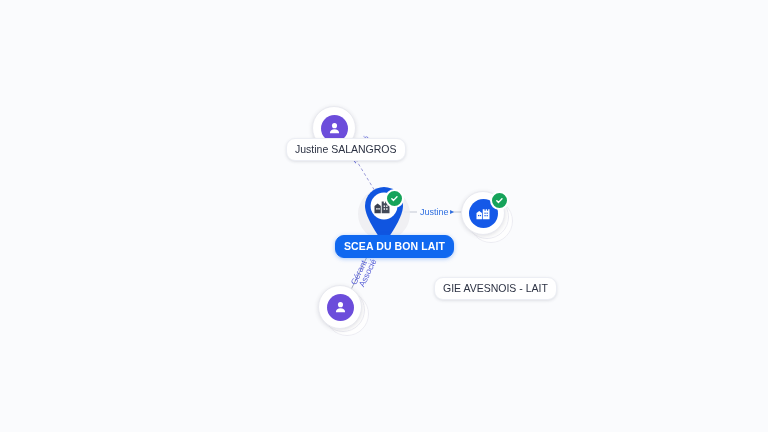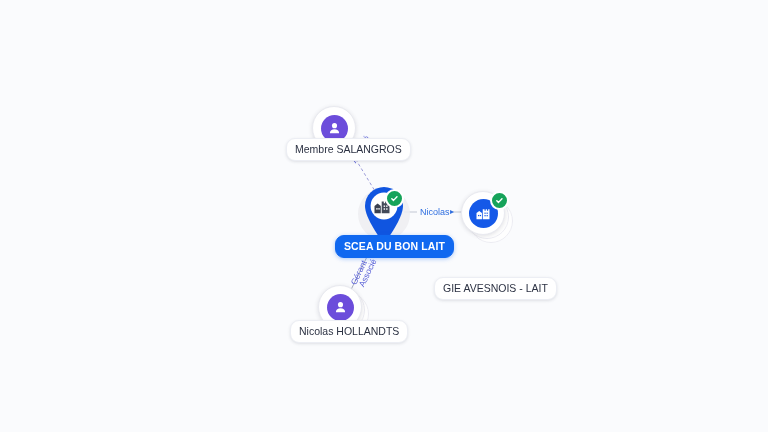--- a/index.html
+++ b/index.html
@@ -107,37 +107,37 @@
     <path d="M347 145 L 378 196" stroke="#9a9ad9" stroke-width="1" fill="none" stroke-dasharray="3 2.5"></path>
 
     <path d="M404 212 L 417 212" stroke="#c2c7d3" stroke-width="1" fill="none"></path>
     <path d="M452 212 L 463 212" stroke="#c2c7d3" stroke-width="1" fill="none"></path>
 
     <path d="M348 296 L 378 234" stroke="#a6acbc" stroke-width="1" fill="none"></path>
   </svg>
 
   <div class="edge-label" style="left:357px;top:160px;transform:rotate(-61deg) translate(0,-50%);">Associé</div>
 
-  <div class="edge-label flat" style="left:418px;top:208px;">Nicolas</div>
+  <div class="edge-label flat" style="left:418px;top:208px;">Justine</div>
   <div class="arrow-mark" style="left:450px;top:208px;">▸</div>
 
   <div class="edge-label" style="left:357px;top:282px;transform:rotate(-64deg) translate(0,-50%);">Gérant</div>
   <div class="edge-label" style="left:365px;top:284px;transform:rotate(-64deg) translate(0,-50%);">Associé</div>
 
   <div class="node" style="left:312px;top:106px;">
     <div class="person-node">
       <div class="avatar">
         <svg width="17" height="17" viewBox="0 0 24 24" fill="#ffffff">
           <circle cx="12" cy="8" r="3.6"></circle>
           <path d="M12 13.2c-3.6 0-6.4 2.1-6.4 4.3v1.1h12.8v-1.1c0-2.2-2.8-4.3-6.4-4.3z"></path>
         </svg>
       </div>
     </div>
   </div>
-  <div class="label" style="left:286px;top:138px;">Membre SALANGROS</div>
+  <div class="label" style="left:286px;top:138px;">Justine SALANGROS</div>
 
   <div class="node" style="left:358px;top:186px;">
     <div class="pin-wrap">
       <div class="pin-halo"></div>
       <div class="pin">
         <svg width="44" height="58" viewBox="0 0 44 58">
           <path d="M22 1C11.5 1 3 9.4 3 19.8c0 12.8 16 33.9 18 36.4.5.6 1.5.6 2 0 2-2.5 18-23.6 18-36.4C41 9.4 32.5 1 22 1z" fill="#1055e0"></path>
           <circle cx="22" cy="20" r="13.4" fill="#ffffff"></circle>
         </svg>
       </div>
@@ -193,15 +193,14 @@
     <div class="stack s2" style="left:3px;top:3px;width:42px;height:42px;"></div>
     <div class="person-node" style="position:relative;">
       <div class="avatar">
         <svg width="17" height="17" viewBox="0 0 24 24" fill="#ffffff">
           <circle cx="12" cy="8" r="3.6"></circle>
           <path d="M12 13.2c-3.6 0-6.4 2.1-6.4 4.3v1.1h12.8v-1.1c0-2.2-2.8-4.3-6.4-4.3z"></path>
         </svg>
       </div>
     </div>
   </div>
-  <div class="label" style="left:290px;top:320px;">Nicolas HOLLANDTS</div>
 
 </div>
 
 </body></html>

